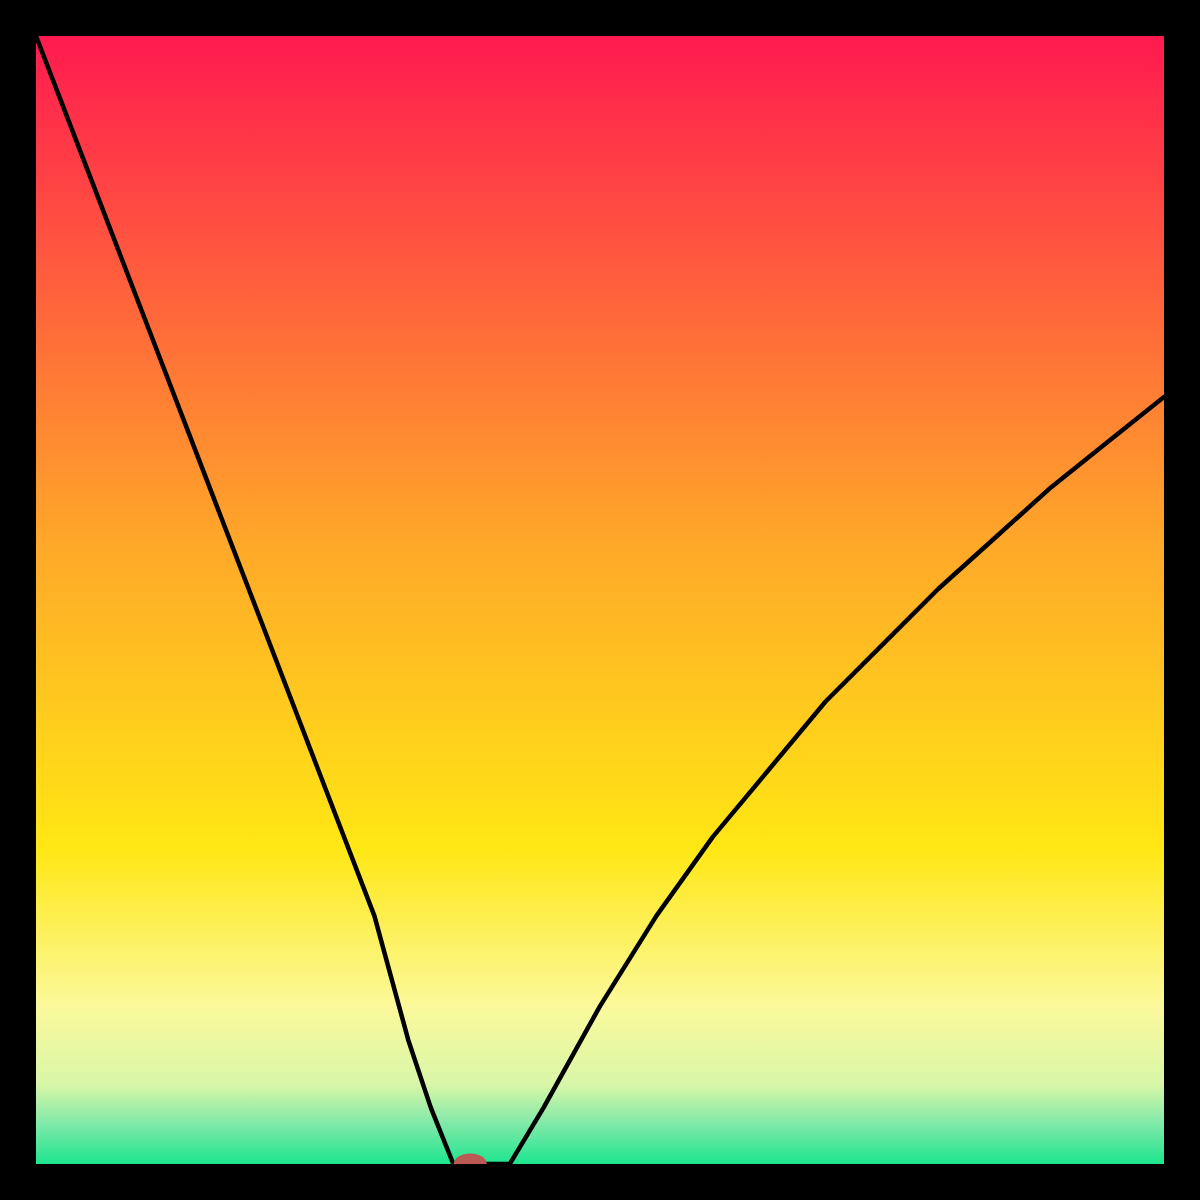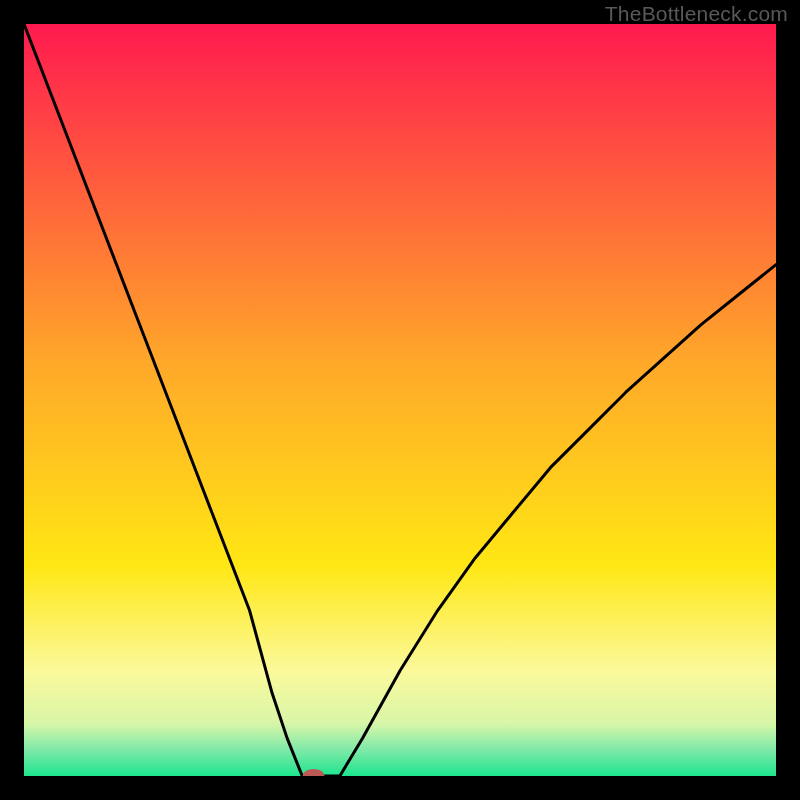--- a/index.html
+++ b/index.html
@@ -58,15 +58,14 @@
             <stop offset="96.5%" stop-color="#7fe9a8"></stop>
             <stop offset="100%" stop-color="#1de58e"></stop>
           </linearGradient>
       </defs>
       <rect x="0" y="0" width="752" height="752" fill="url(#bg-grad)"></rect>
       <path id="curve-path" fill="none" stroke="#000" stroke-width="3" stroke-linejoin="round" stroke-linecap="round" d="M0.00 0.00 L37.60 97.76 L75.20 195.52 L112.80 293.28 L150.40 391.04 L188.00 488.80 L225.60 586.56 L248.16 669.28 L263.20 714.40 L278.24 752.00 L285.76 752.00 L293.28 752.00 L315.84 752.00 L338.40 714.40 L376.00 646.72 L413.60 586.56 L451.20 533.92 L488.80 488.80 L526.40 443.68 L564.00 406.08 L601.60 368.48 L639.20 334.64 L676.80 300.80 L714.40 270.72 L752.00 240.64"></path>
       <ellipse id="marker-dot" rx="11" ry="7" cx="289.52" cy="752.00" fill="#bb5a55"></ellipse>
     </svg>
   </div>
 
-  <div class="watermark">TheBottleneck.com</div>
 
 </div>
 
 </body></html>

